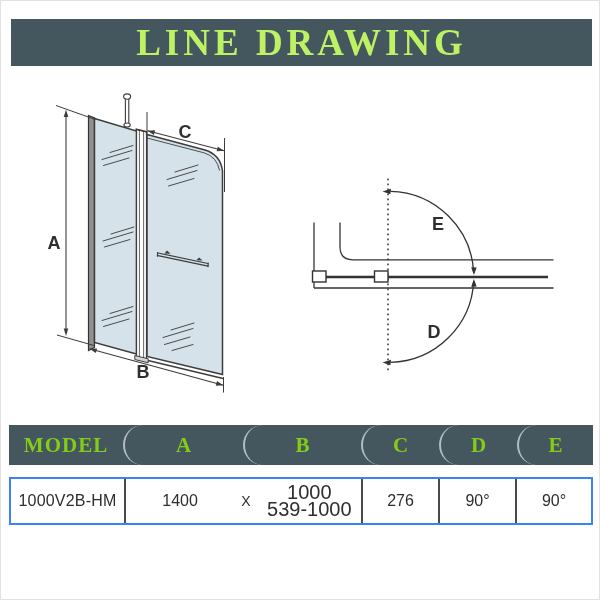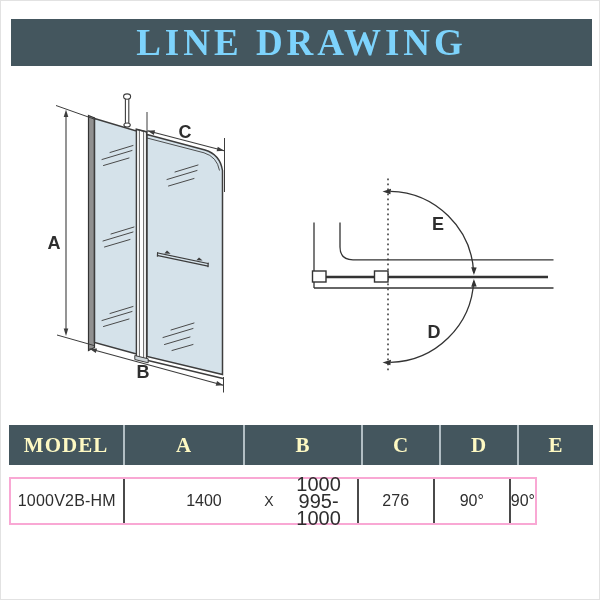--- a/index.html
+++ b/index.html
@@ -14,60 +14,60 @@
   }
   
   .banner{
     position:absolute;left:10px;top:18px;width:581px;height:47px;
     background:#44565e;
     display:flex;align-items:center;justify-content:center;
   }
   .banner-title{
     font-family:"Liberation Serif", serif;
     font-weight:bold;font-size:37px;letter-spacing:4px;
-    color:#7dd3fc;line-height:47px;white-space:nowrap;
+    color:#bef264;line-height:47px;white-space:nowrap;
   }
   
   .drawing-svg{position:absolute;left:0;top:0;width:600px;height:420px;}
   
   .spec-header{
     position:absolute;left:8px;top:424px;width:584px;height:40px;
     background:#44565e;display:flex;box-sizing:border-box;
   }
   .spec-header .hcell{
     display:flex;align-items:center;justify-content:center;
-    color:#fef9c3;font-family:"Liberation Serif", serif;
+    color:#84cc16;font-family:"Liberation Serif", serif;
     font-weight:bold;font-size:21px;letter-spacing:1px;
-    box-sizing:border-box;height:100%;
+    box-sizing:border-box;height:100%;border-radius:20px;
   }
   .spec-header .hcell + .hcell{border-left:2px solid #b2bec4;}
   .hc-model{width:114px;}
   .hc-a{width:120px;}
   .hc-b{width:118px;}
   .hc-c{width:78px;}
   .hc-d{width:78px;}
   .hc-e{width:76px;}
   .spec-row{
-    position:absolute;left:8px;top:476px;width:528px;height:48px;
-    border:2px solid #f9a8d4;background:#ffffff;
+    position:absolute;left:8px;top:476px;width:584px;height:48px;
+    border:2px solid #3b82f6;background:#ffffff;
     display:flex;box-sizing:border-box;
     color:#2e2e2e;
   }
   .spec-row .cell{
     display:flex;align-items:center;justify-content:center;
     box-sizing:border-box;height:100%;font-size:16px;
   }
   .spec-row .cell + .cell{border-left:2px solid #4a4a4a;}
   .rc-model{width:113px;font-size:17px;letter-spacing:0.2px;}
   .rc-ab{width:237px;}
   .rc-c{width:77px;}
   .rc-d{width:77px;}
   .rc-e{flex:1;}
   .ab-wrap{display:flex;align-items:center;width:100%;height:100%;}
-  .ab-a{flex:0 0 46%;text-align:center;padding-left:26px;}
+  .ab-a{flex:0 0 46%;text-align:center;}
   .ab-x{flex:0 0 10%;text-align:center;font-size:14px;}
   .ab-b{flex:1;text-align:center;font-size:20px;line-height:17px;}
 </style>
 </head>
 <body>
 
 <div class="page">
 
   <div class="banner">
     <div class="banner-title">LINE DRAWING</div>
@@ -178,21 +178,21 @@
   </div>
 
   <div class="spec-row">
     <div class="cell rc-model">1000V2B-HM</div>
     <div class="cell rc-ab">
       <div class="ab-wrap">
         <span class="ab-a">1400</span>
         <span class="ab-x">X</span>
         <span class="ab-b">
           <span>1000</span><br>
-          <span>995-1000</span>
+          <span>539-1000</span>
         </span>
       </div>
     </div>
     <div class="cell rc-c">276</div>
     <div class="cell rc-d">90°</div>
     <div class="cell rc-e">90°</div>
   </div>
 
 </div>
 

